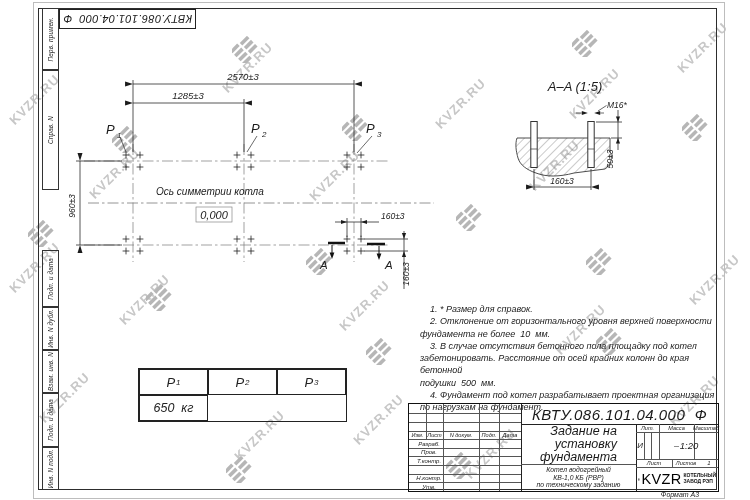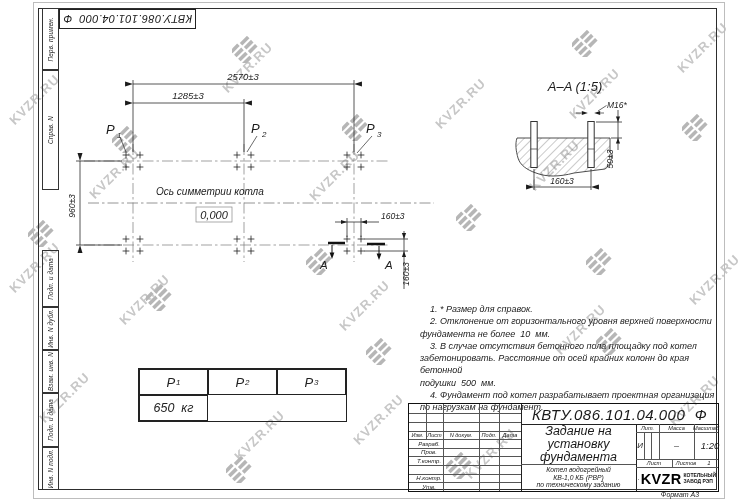--- a/index.html
+++ b/index.html
@@ -39,27 +39,27 @@
   
   .tb{position:absolute;left:408px;top:403px;width:309px;height:87px;border:1.4px solid #111;
       box-sizing:content-box;z-index:6;background:transparent;}
   .tb .vl{position:absolute;background:#222;width:1.2px;}
   .tb .hl{position:absolute;background:#222;height:1.2px;}
   .tb .vt{position:absolute;background:#555;width:0.7px;}
   .tb .ht{position:absolute;background:#555;height:0.7px;}
   .tb .cell{position:absolute;display:flex;align-items:center;justify-content:center;
             font-style:italic;color:#1a1a1a;}
   .docnum{font-size:15px;white-space:pre;letter-spacing:.5px;}
-  .tbtitle{font-size:12.5px;line-height:13px;white-space:pre-line;text-align:center;}
+  .tbtitle{font-size:12.5px;line-height:13px;white-space:pre-line;text-align:right;}
   .tbsub{font-size:6.8px;line-height:7.8px;white-space:pre-line;text-align:center;}
   .h56{font-size:5.6px;}
   .rl{justify-content:flex-start;padding-left:2px;font-size:6px;white-space:nowrap;}
   .logo{position:absolute;left:229px;top:64px;width:78px;height:22px;display:flex;
         align-items:center;gap:2px;}
-  .brand{font-weight:700;font-style:normal;font-size:14.5px;letter-spacing:.3px;color:#000;}
+  .brand{font-weight:400;font-style:normal;font-size:14.5px;letter-spacing:.3px;color:#000;}
   .brandsub{font-size:5px;line-height:5.8px;white-space:pre-line;font-style:normal;
             font-weight:700;color:#111;}
   .fmt{position:absolute;left:640px;top:491px;width:80px;text-align:center;font-size:7px;
        font-style:italic;z-index:6;}
 </style>
 </head>
 <body>
 
 <div class="canvas">
 
@@ -352,21 +352,21 @@
     <div class="cell rl" style="left:0;top:35px;width:36px;height:9px">Разраб.</div>
     <div class="cell rl" style="left:0;top:44px;width:36px;height:8px">Пров.</div>
     <div class="cell rl" style="left:0;top:52px;width:36px;height:9px">Т.контр.</div>
     <div class="cell rl" style="left:0;top:70px;width:36px;height:8px">Н.контр.</div>
     <div class="cell rl" style="left:0;top:78px;width:36px;height:9px">Утв.</div>
     <div class="cell h56" style="left:227px;top:20px;width:23px;height:8px">Лит.</div>
     <div class="cell h56" style="left:250px;top:20px;width:35px;height:8px">Масса</div>
     <div class="cell h56" style="left:285px;top:20px;width:24px;height:8px">Масштаб</div>
     <div class="cell" style="left:227px;top:28px;width:8px;height:27px;font-size:8px">И</div>
     <div class="cell" style="left:250px;top:28px;width:35px;height:27px;font-size:9px">–</div>
-    <div class="cell" style="left:289px;top:28px;width:24px;height:27px;font-size:9.5px">1:20</div>
+    <div class="cell" style="left:268px;top:28px;width:24px;height:27px;font-size:9.5px">1:20</div>
     <div class="cell h56" style="left:227px;top:55px;width:36px;height:8px">Лист</div>
     <div class="cell h56" style="left:263px;top:55px;width:28px;height:8px">Листов</div>
     <div class="cell" style="left:291px;top:55px;width:18px;height:8px;font-size:6px">1</div>
     <div class="logo">
       <svg width="13" height="17" viewBox="0 0 13 17">
         <rect x="0.5" y="1" width="12" height="2.8" fill="#000"></rect>
         <rect x="0.5" y="5" width="12" height="2.8" fill="#000"></rect>
         <rect x="0.5" y="9" width="12" height="2.8" fill="#000"></rect>
         <rect x="0.5" y="13" width="12" height="2.8" fill="#000"></rect>
       </svg>

